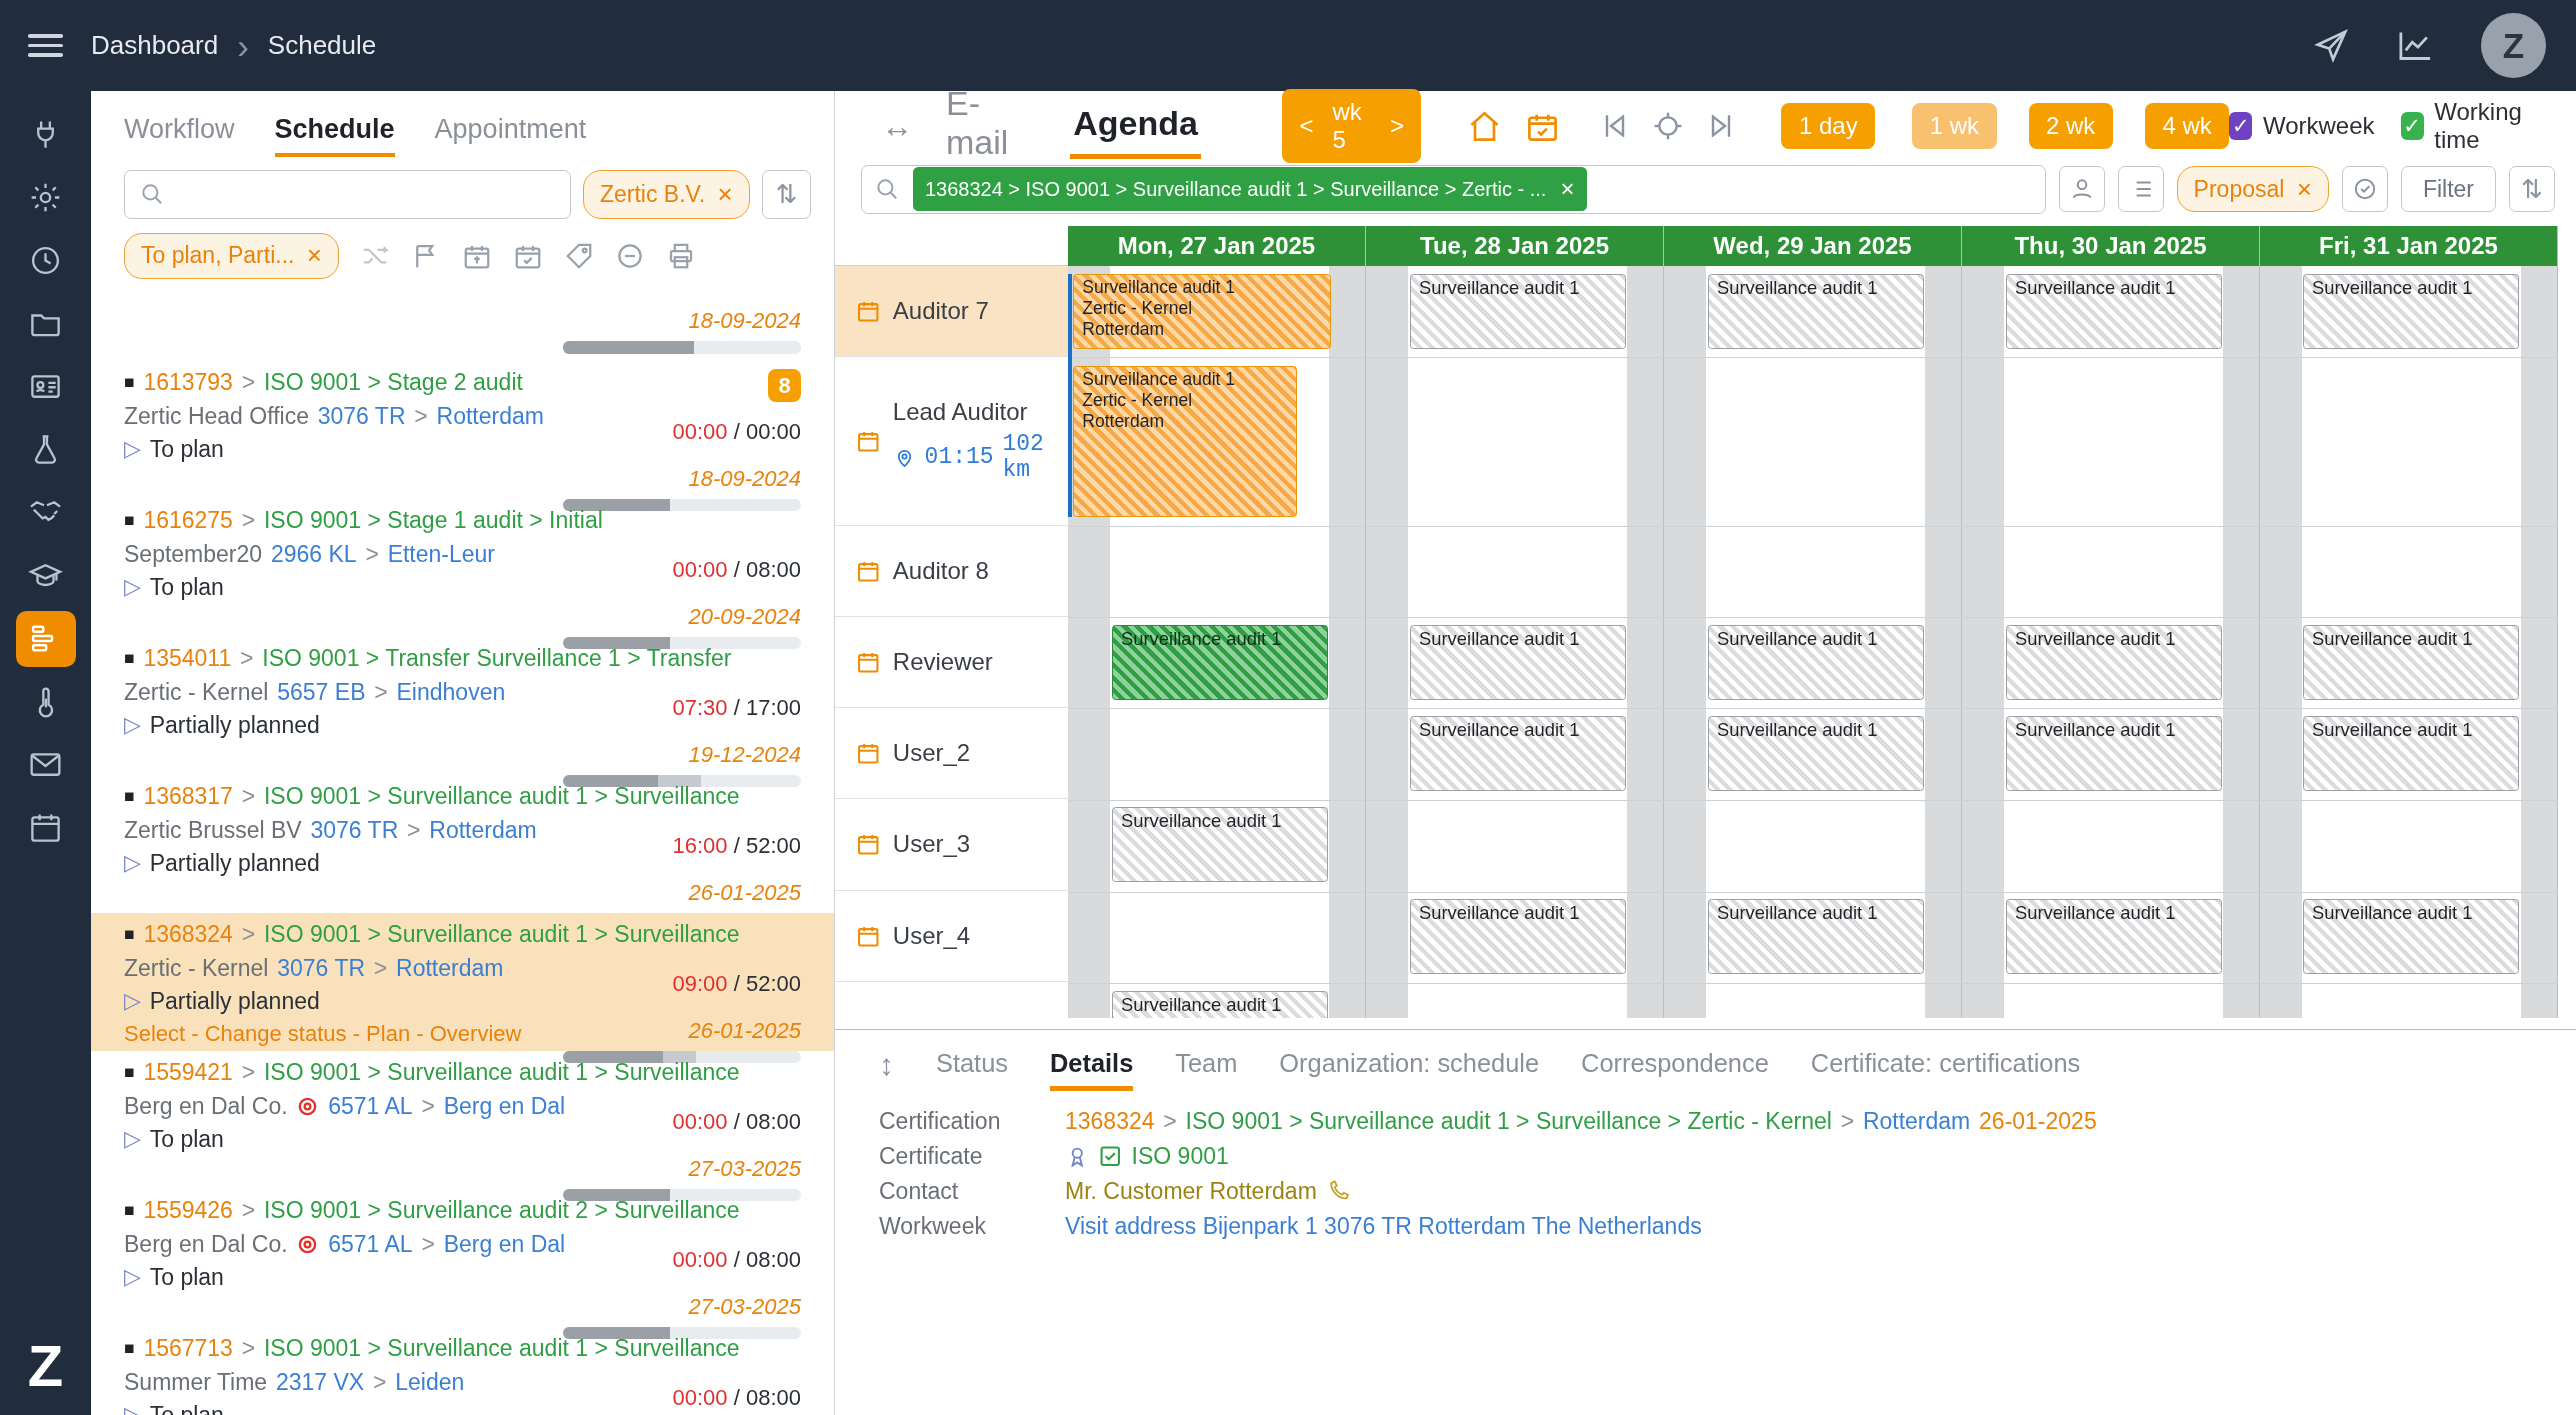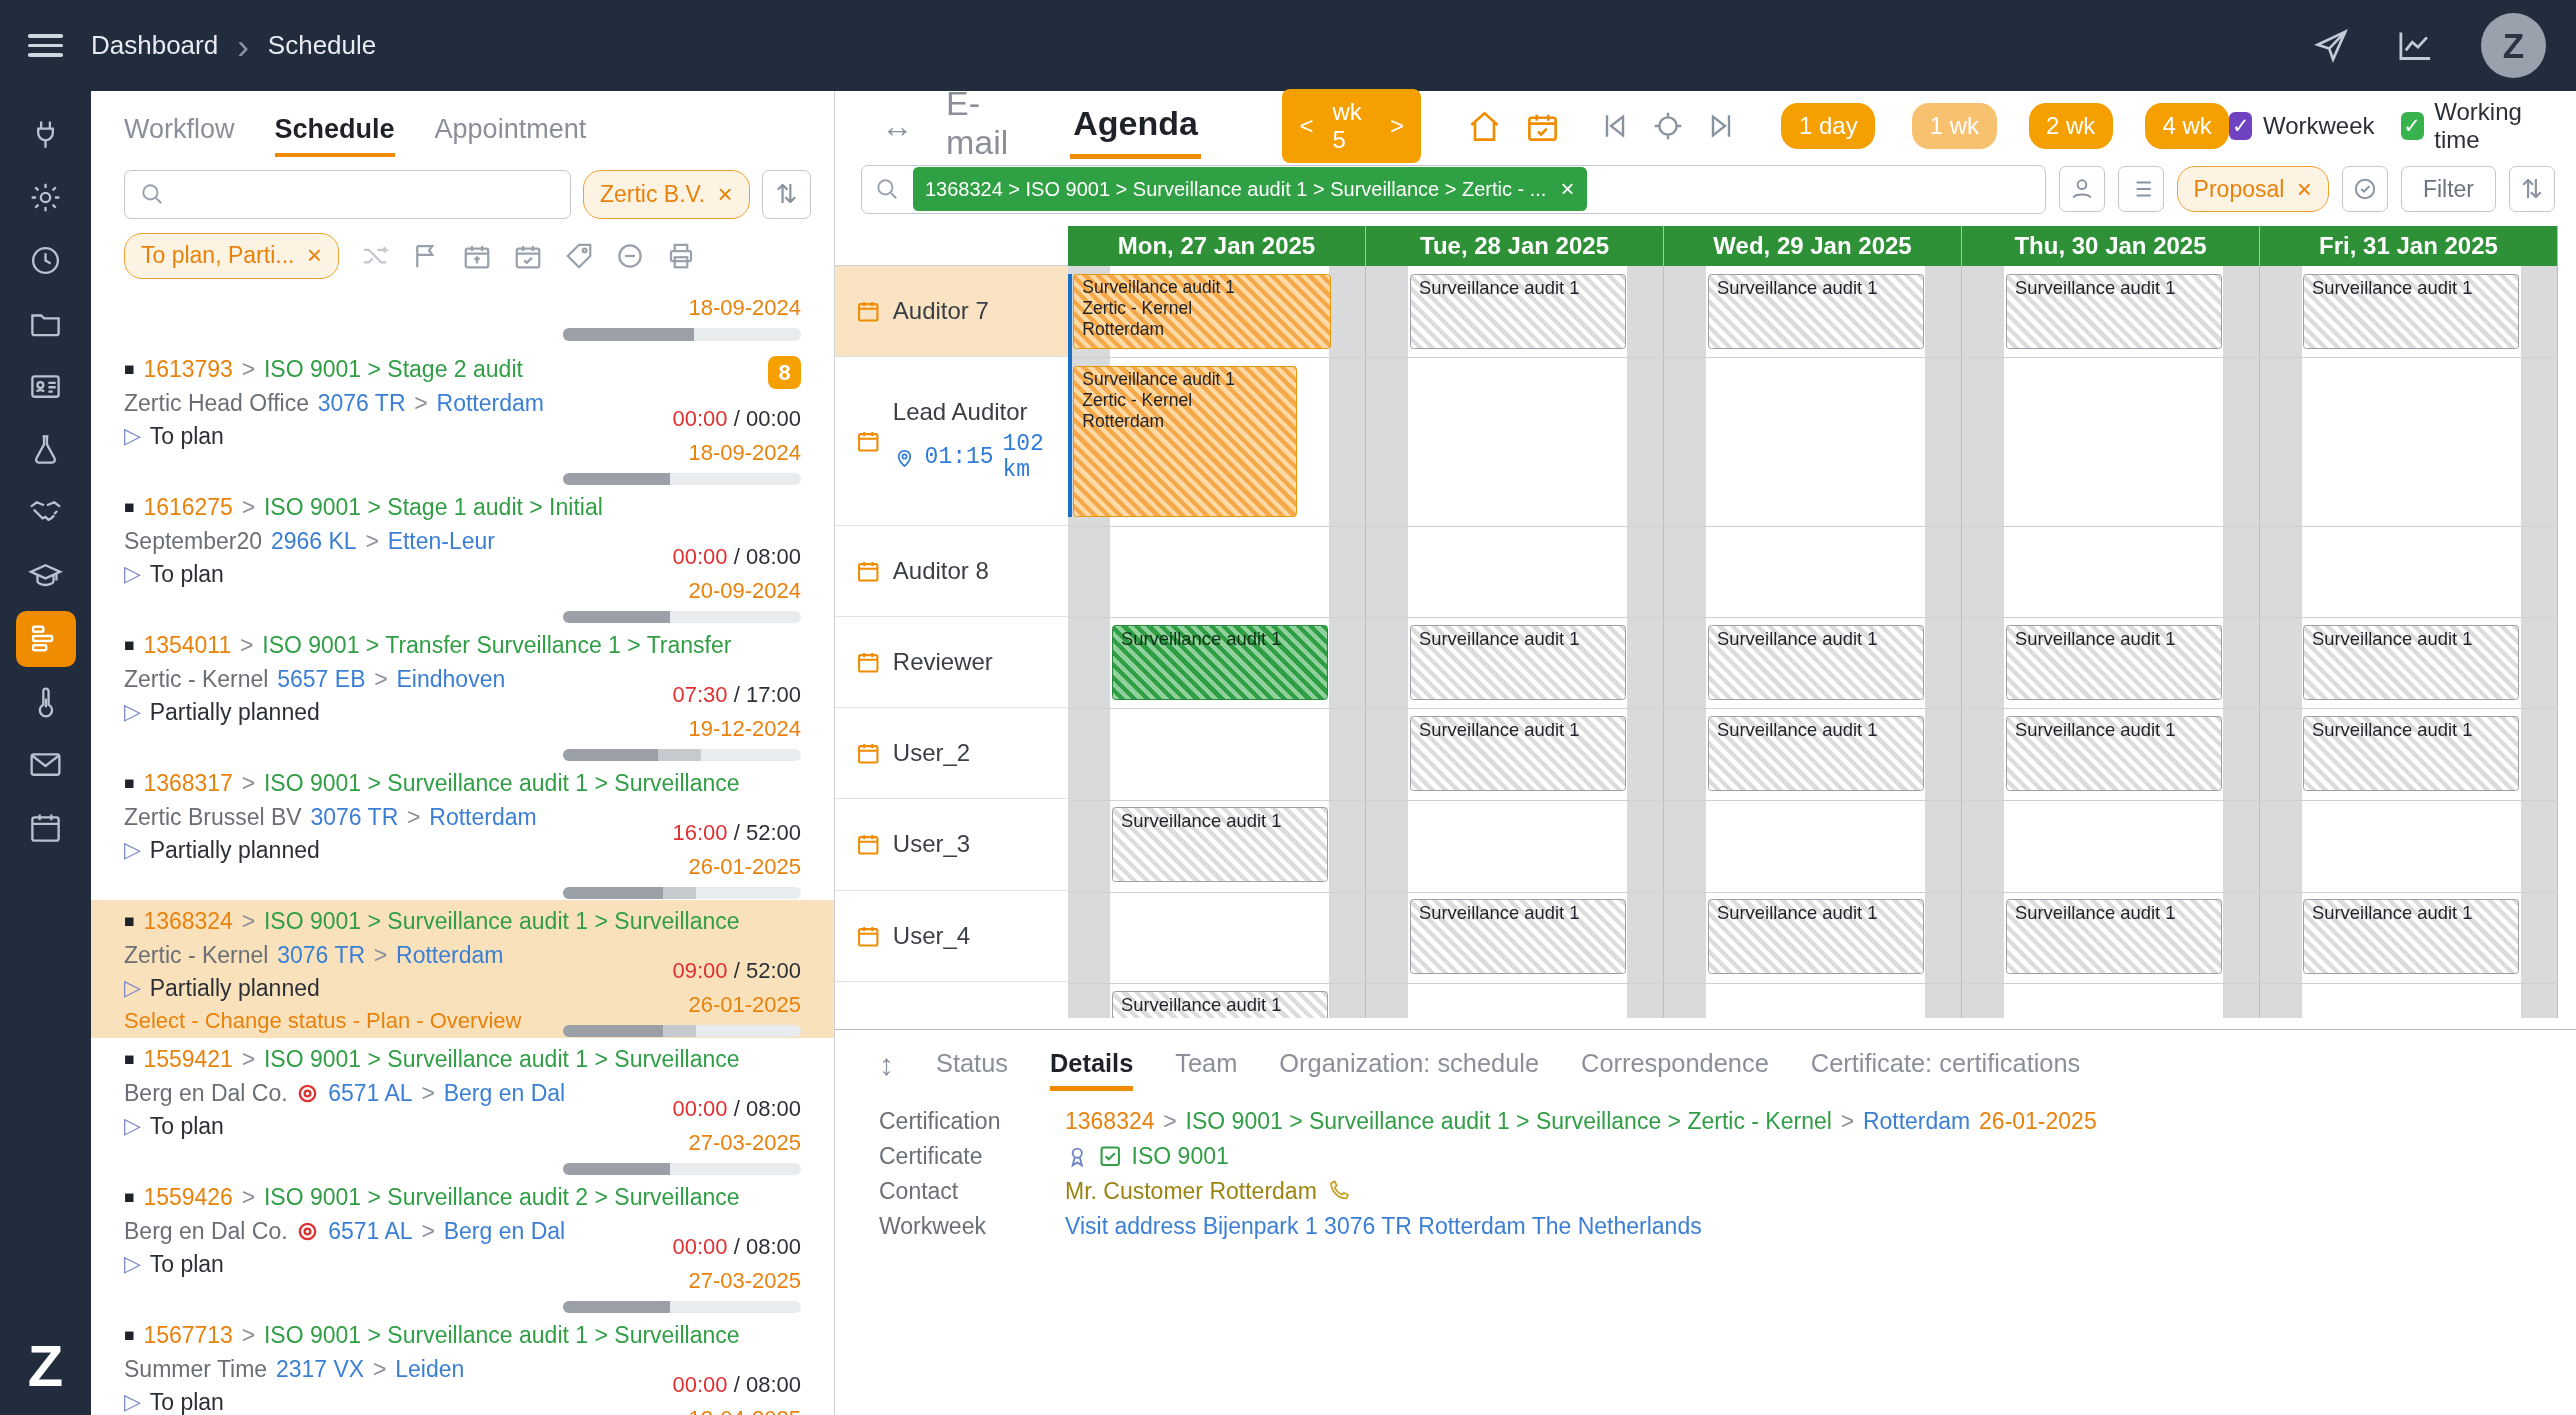--- a/index.html
+++ b/index.html
@@ -57,38 +57,38 @@
   .sep { color:#8a8f98; }
   .chain { color:#2f9e44; }
   .orgname { color:#6a6f76; }
   .blue { color:#3b7fd4; }
   .play { color:#7886c7; font-size:22px; }
   .statustx { color:#2b2f36; }
   .links { color:#e8820c; font-size:22px; margin-top:1.8px; }
   .iright { position:absolute; right:33px; top:58px; text-align:right; }
   .times { font-size:22px; color:#2b2f36; }
   .t1 { color:#e03131; }
-  .idate { font-size:22px; color:#e8820c; margin-top:8px; }
+  .idate { font-size:22px; color:#e8820c; margin-top:21px;font-style:italic; }
   .bar { width:238px; height:12.3px; border-radius:6.1px; background:#e9ecef; margin-top:7px; overflow:hidden; display:flex; }
   .bar .p1 { background:#9aa0a6; height:100%; }
   .bar .p2 { background:#c6cacf; height:100%; }
   .badge { position:absolute; right:33px; top:8.8px; width:33px; height:33px; background:#f59f00;
     color:#fff; font-size:22px; font-weight:700; border-radius:8px; display:flex; align-items:center; justify-content:center; }
   .flagorg { color:#e03131; }
 
   
   .main { position:absolute; left:835px; top:91px; right:0; bottom:0; background:#fff; }
   .mtool { display:flex; align-items:center; height:70px; padding:0 26px 0 46px; }
   .gric { color:#8a93a0; }
   .mtab { font-size:34px; color:#8a8f98; cursor:pointer; position:relative; padding-bottom:5.3px; }
   .mtab.active { color:#1f2329; font-weight:700; }
   .mtab.active::after { content:""; position:absolute; left:-3.5px; right:-3.5px; bottom:-10.5px; height:4.4px; background:#f08c00; }
   .wkbtn { background:#f59f00; color:#fff; border-radius:8px; display:flex; gap:19px; align-items:center;
     padding:8.8px 17.5px; font-size:24px; cursor:pointer; }
-  .rbtn { background:#f59f00; color:#fff; border-radius:17px; padding:8.8px 17.5px; font-size:24px; cursor:pointer; white-space:nowrap; }
+  .rbtn { background:#f59f00; color:#fff; border-radius:8px; padding:8.8px 17.5px; font-size:24px; cursor:pointer; white-space:nowrap; }
   .rbtn.muted { background:#f8c170; }
   .cbx { width:28px; height:28px; border-radius:6.1px; display:flex; align-items:center; justify-content:center;
     color:#fff; font-size:21px; cursor:pointer; }
   .cbx.purple { background:#6f42c1; }
   .cbx.green { background:#37b24d; }
   .cbl { font-size:24px; color:#2b2f36; margin-left:10.5px; }
 
   .msearch { display:flex; align-items:center; gap:13px; padding:3.5px 21px 0 26px; }
   .msbox { flex:1; height:49px; border:0.9px solid #c3c8cf; border-radius:7px; display:flex; align-items:center;
     padding-left:12.3px; gap:12.3px; }

